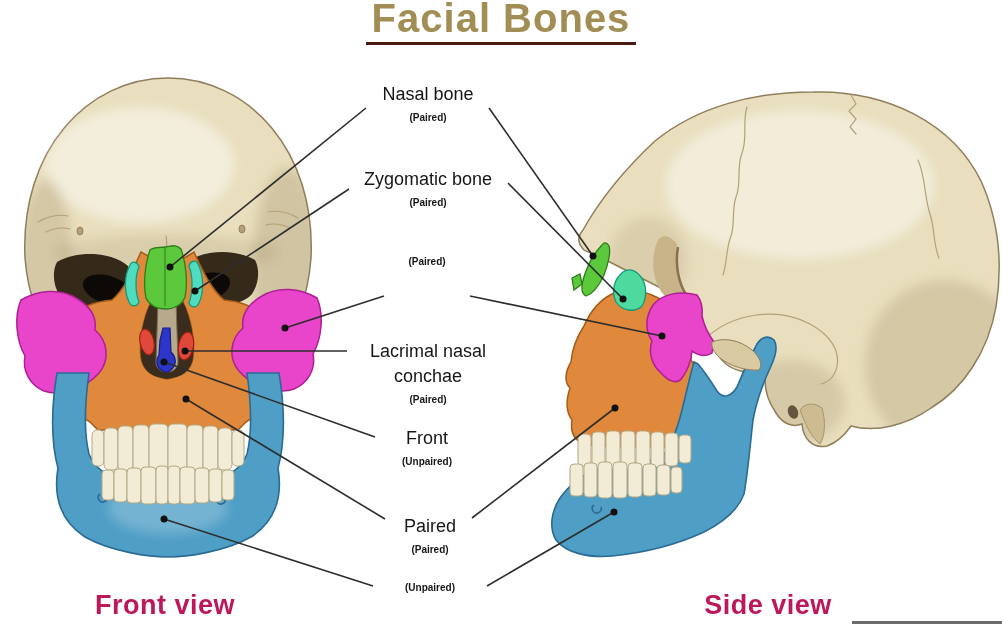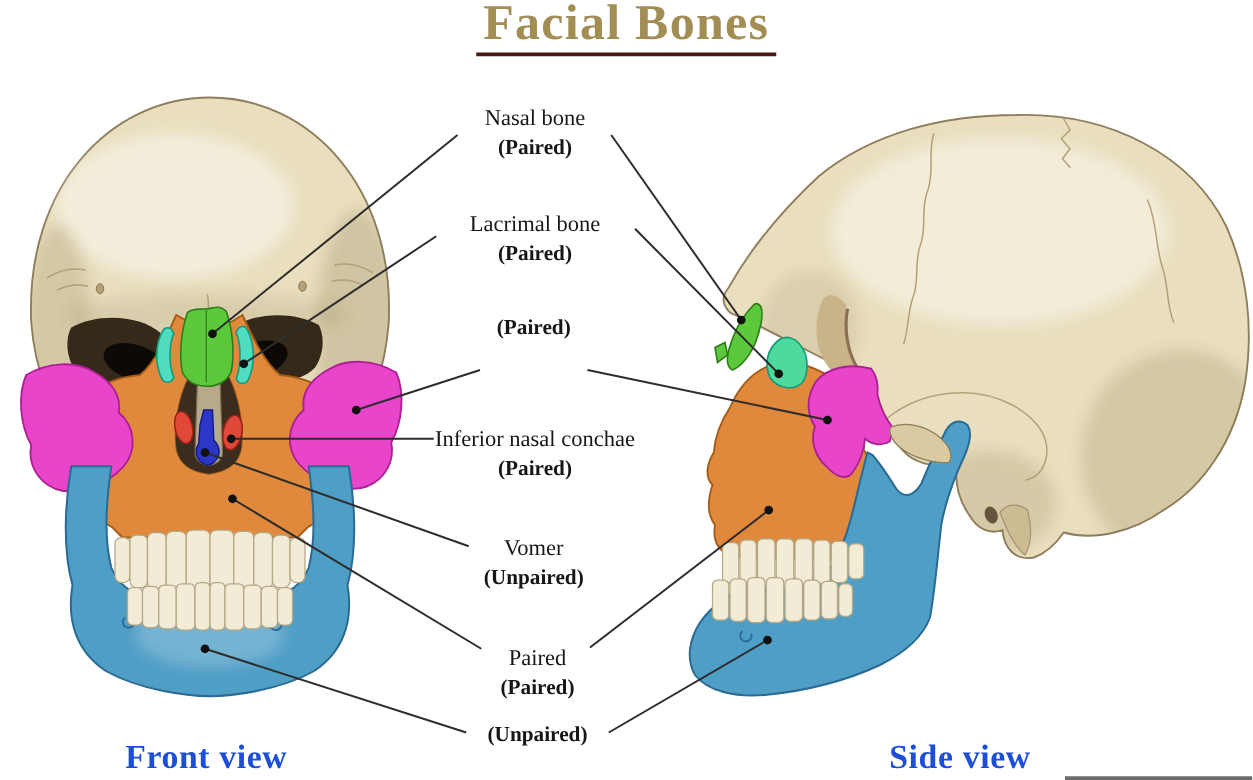--- a/index.html
+++ b/index.html
@@ -1,26 +1,26 @@
 <!DOCTYPE html>
 <html style="--c-title: #a28e55; --c-title-underline: #4a1a12; --c-label-text: #161616; --c-bone: #e9dfbe; --c-bone-shade: #d9caa2; --c-bone-outline: #8f7e5c; --c-nasal-bone: #5cc93c; --c-nasal-outline: #2f7d1a; --c-lacrimal-bone: #4fdcc0; --c-lacrimal-side: #4eda9e; --c-lacrimal-outline: #159a78; --c-zygomatic-bone: #e845cb; --c-zygomatic-outline: #ad2093; --c-maxilla: #e0883c; --c-maxilla-outline: #a35c17; --c-conchae: #e0483a; --c-conchae-outline: #9a1f14; --c-vomer: #2c36c8; --c-vomer-outline: #141c8c; --c-mandible: #4f9ec6; --c-mandible-outline: #2b6a93; --c-teeth: #f2ecd7; --c-teeth-outline: #b3a785; --c-socket: #35291a; --c-aperture: #3a2d1e; --c-leader-line: #2d2d2d;"><head>
 <meta charset="utf-8">
 <style>
   html,body{margin:0;padding:0;background:#fff;}
   .canvas{position:relative;width:1002px;height:624px;background:#ffffff;overflow:hidden;
-          font-family:Liberation Serif, serif;}
+          font-family:Liberation Sans, sans-serif;}
   .title-wrap{position:absolute;left:0;top:-4px;width:100%;text-align:center;}
   .title{display:inline-block;font-size:40px;font-weight:700;letter-spacing:1px;
          color:var(--c-title);border-bottom:3px solid var(--c-title-underline);
          padding:0 6px 2px 6px;line-height:44px;}
   .label{position:absolute;text-align:center;color:var(--c-label-text);}
   .label-name{font-size:18px;line-height:25px;font-weight:400;}
-  .label-pair{font-size:17px;line-height:17px;font-weight:700;margin-top:2px;}
+  .label-pair{font-size:10px;line-height:17px;font-weight:700;margin-top:2px;}
   .caption{position:absolute;font-size:27px;font-weight:700;letter-spacing:.5px;
-           color:#1d4ed8;text-align:center;width:220px;}
+           color:#be185d;text-align:center;width:220px;}
   .wm-strip{position:absolute;left:852px;top:621px;width:150px;height:3px;background:#474747;opacity:.8;}
   svg.scene{position:absolute;left:0;top:0;}
   .p-bone{fill:var(--c-bone);stroke:var(--c-bone-outline);stroke-width:1.5;}
   .p-bone2{fill:var(--c-bone-shade);stroke:var(--c-bone-outline);stroke-width:1;}
   .p-maxilla{fill:var(--c-maxilla);stroke:var(--c-maxilla-outline);stroke-width:1.5;}
   .p-zygo{fill:var(--c-zygomatic-bone);stroke:var(--c-zygomatic-outline);stroke-width:1.5;}
   .p-mandible{fill:var(--c-mandible);stroke:var(--c-mandible-outline);stroke-width:1.6;}
   .p-green{fill:var(--c-nasal-bone);stroke:var(--c-nasal-outline);stroke-width:1.3;}
   .p-teal{fill:var(--c-lacrimal-bone);stroke:var(--c-lacrimal-outline);stroke-width:1.3;}
   .p-teal-side{fill:var(--c-lacrimal-side);stroke:var(--c-lacrimal-outline);stroke-width:1.3;}
@@ -203,32 +203,32 @@
 
   <div class="title-wrap">
     <span class="title">Facial Bones</span>
   </div>
 
   <div class="label" style="left:338px;top:82px;width:180px">
     <div class="label-name">Nasal bone</div>
     <div class="label-pair">(Paired)</div>
   </div>
   <div class="label" style="left:333px;top:167px;width:190px">
-    <div class="label-name">Lacrimal bone</div>
+    <div class="label-name">Zygomatic bone</div>
     <div class="label-pair">(Paired)</div>
   </div>
   <div class="label" style="left:365px;top:251px;width:124px">
     <div class="label-pair">(Paired)</div>
   </div>
   <div class="label" style="left:348px;top:339px;width:160px">
-    <div class="label-name">Inferior nasal conchae</div>
+    <div class="label-name">Lacrimal nasal conchae</div>
     <div class="label-pair">(Paired)</div>
   </div>
   <div class="label" style="left:358px;top:426px;width:138px">
-    <div class="label-name">Vomer</div>
+    <div class="label-name">Front</div>
     <div class="label-pair">(Unpaired)</div>
   </div>
   <div class="label" style="left:361px;top:514px;width:138px">
     <div class="label-name">Paired</div>
     <div class="label-pair">(Paired)</div>
   </div>
   <div class="label" style="left:356px;top:577px;width:148px">
     <div class="label-pair">(Unpaired)</div>
   </div>
 

